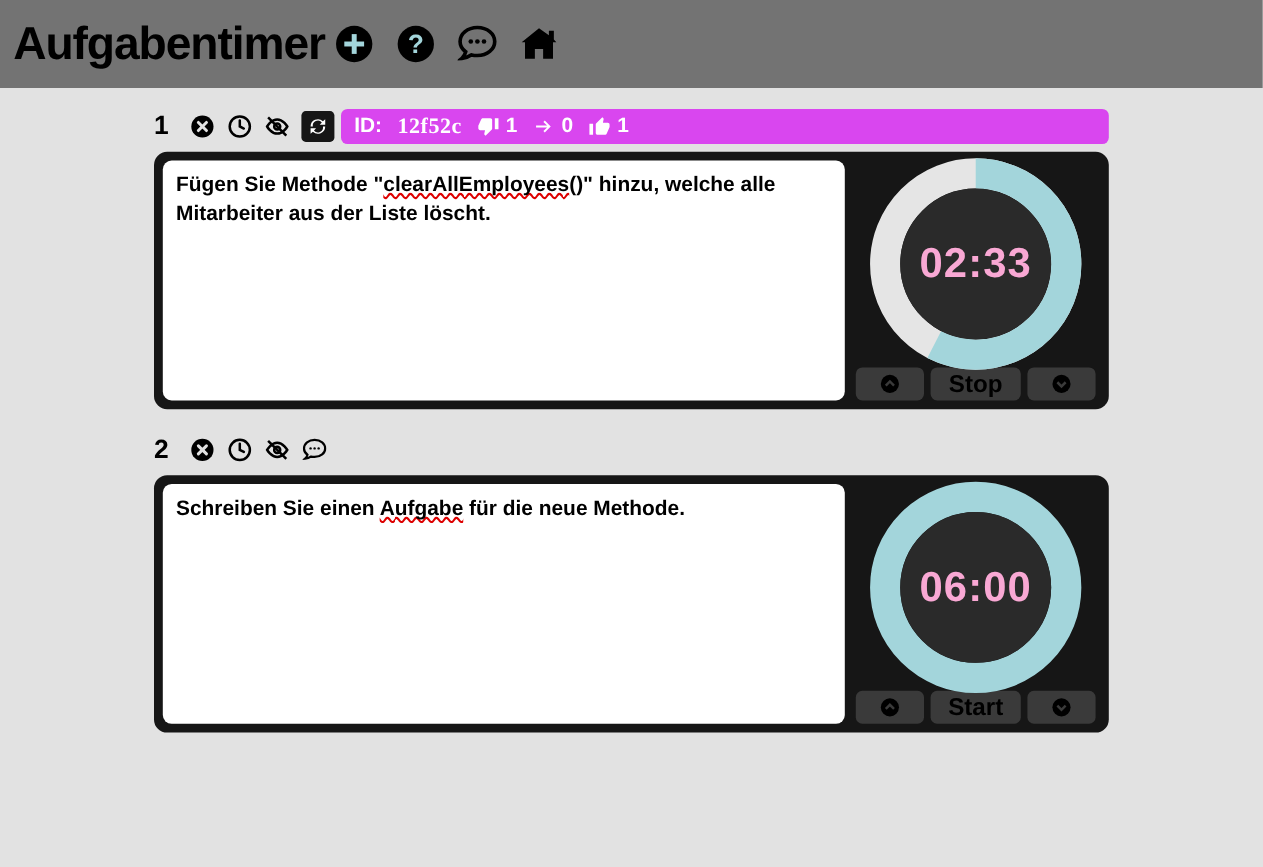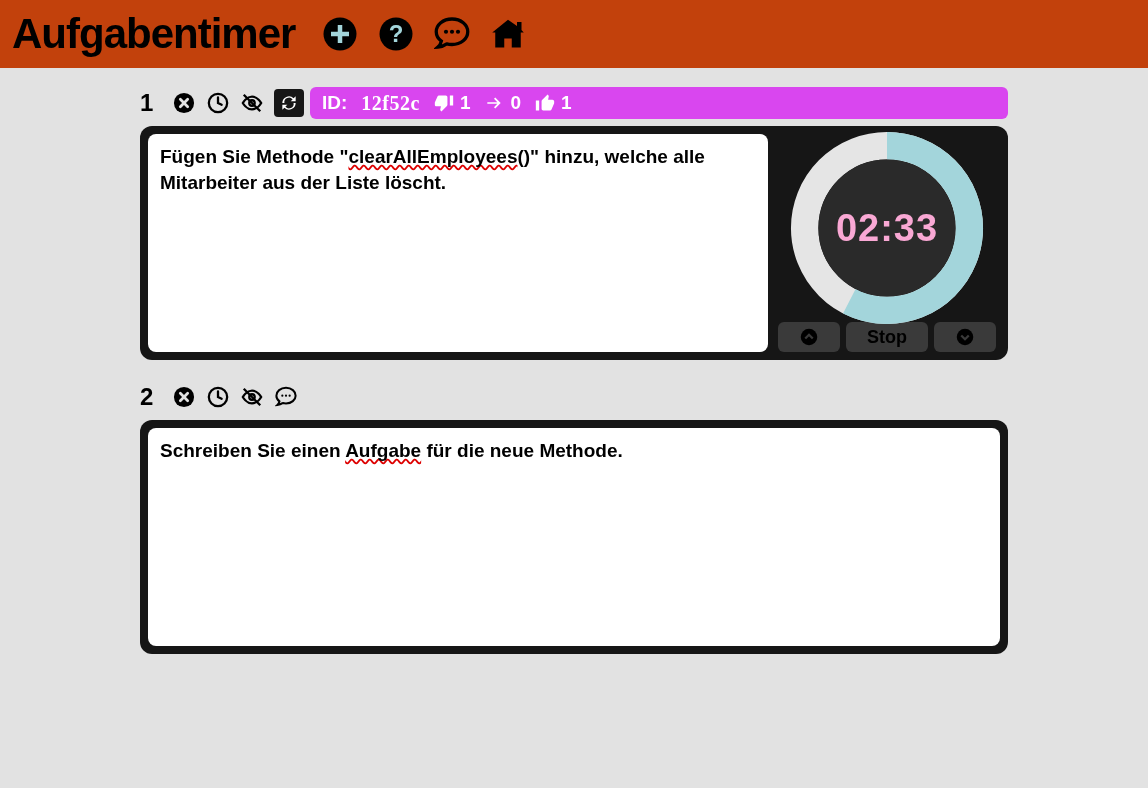--- a/index.html
+++ b/index.html
@@ -4,26 +4,25 @@
 <style>
   * { box-sizing: border-box; margin: 0; padding: 0; }
   body {
     font-family: Arial, Helvetica, sans-serif;
     background: #e2e2e2;
     width: 1148px;
     height: 788px;
     overflow: hidden;
   }
   .header {
-    background: #c2410c;
-    height: 68px;
+    background: #737373;
+    height: 80px;
     display: flex;
     align-items: center;
     padding: 0 12px;
-    gap: 18px;
   }
   .header-title {
     font-size: 42px;
     font-weight: 900;
     color: #000;
     letter-spacing: -1px;
   }
   .header-icons {
     display: flex;
     gap: 18px;
@@ -160,21 +159,21 @@
     background: #3a3a3a;
     border: none;
     border-radius: 6px;
     height: 30px;
     display: flex;
     align-items: center;
     justify-content: center;
     cursor: pointer;
     color: #000;
     font-weight: 900;
-    font-size: 18px;
+    font-size: 22px;
   }
   .timer-btn.arrow { width: 62px; }
   .timer-btn.main { width: 82px; background: #3a3a3a; }
   .timer-btn svg { width: 18px; height: 18px; fill: #000; }
 
   .underline-red {
     text-decoration: underline wavy #d00;
     text-decoration-skip-ink: none;
   }
 </style>
@@ -325,16 +324,40 @@
               <path d="M12 2C6 2 1.5 5.8 1.5 10.5c0 2.5 1.3 4.7 3.4 6.2-.3 1.3-1 2.9-2.3 4 0 0 3.3-.3 5.6-2 .1 0 .2-.1.3-.1 1.1.3 2.3.4 3.5.4 6 0 10.5-3.8 10.5-8.5S18 2 12 2z" fill="none" stroke="#000" stroke-width="2.2"></path>
               <circle cx="8" cy="10.5" r="1.2"></circle>
               <circle cx="12" cy="10.5" r="1.2"></circle>
               <circle cx="16" cy="10.5" r="1.2"></circle>
             </svg>
         </div>
       </div>
     </div>
     <div class="task-body">
       <div class="task-text" contenteditable="true" spellcheck="false" style="">Schreiben Sie einen <span class="underline-red">Aufgabe</span> für die neue Methode.</div>
+      <div class="timer-col">
+        <div class="ring-wrap">
+          <svg viewBox="0 0 100 100">
+            <circle cx="50" cy="50" r="42" fill="none" stroke="#a3d5db" stroke-width="14"></circle>
+            <circle cx="50" cy="50" r="35" fill="#2a2a2a"></circle>
+          </svg>
+          <div class="timer-text">06:00</div>
+        </div>
+        <div class="timer-controls">
+          <button class="timer-btn arrow">
+            <svg viewBox="0 0 24 24">
+                <circle cx="12" cy="12" r="11"></circle>
+                <path d="M7 14l5-5 5 5" fill="none" stroke="#3a3a3a" stroke-width="3"></path>
+              </svg>
+          </button>
+          <button class="timer-btn main">Start</button>
+          <button class="timer-btn arrow">
+            <svg viewBox="0 0 24 24">
+                <circle cx="12" cy="12" r="11"></circle>
+                <path d="M7 10l5 5 5-5" fill="none" stroke="#3a3a3a" stroke-width="3"></path>
+              </svg>
+          </button>
+        </div>
+      </div>
     </div>
   </div>
 
 </div>
 
 </body></html>

